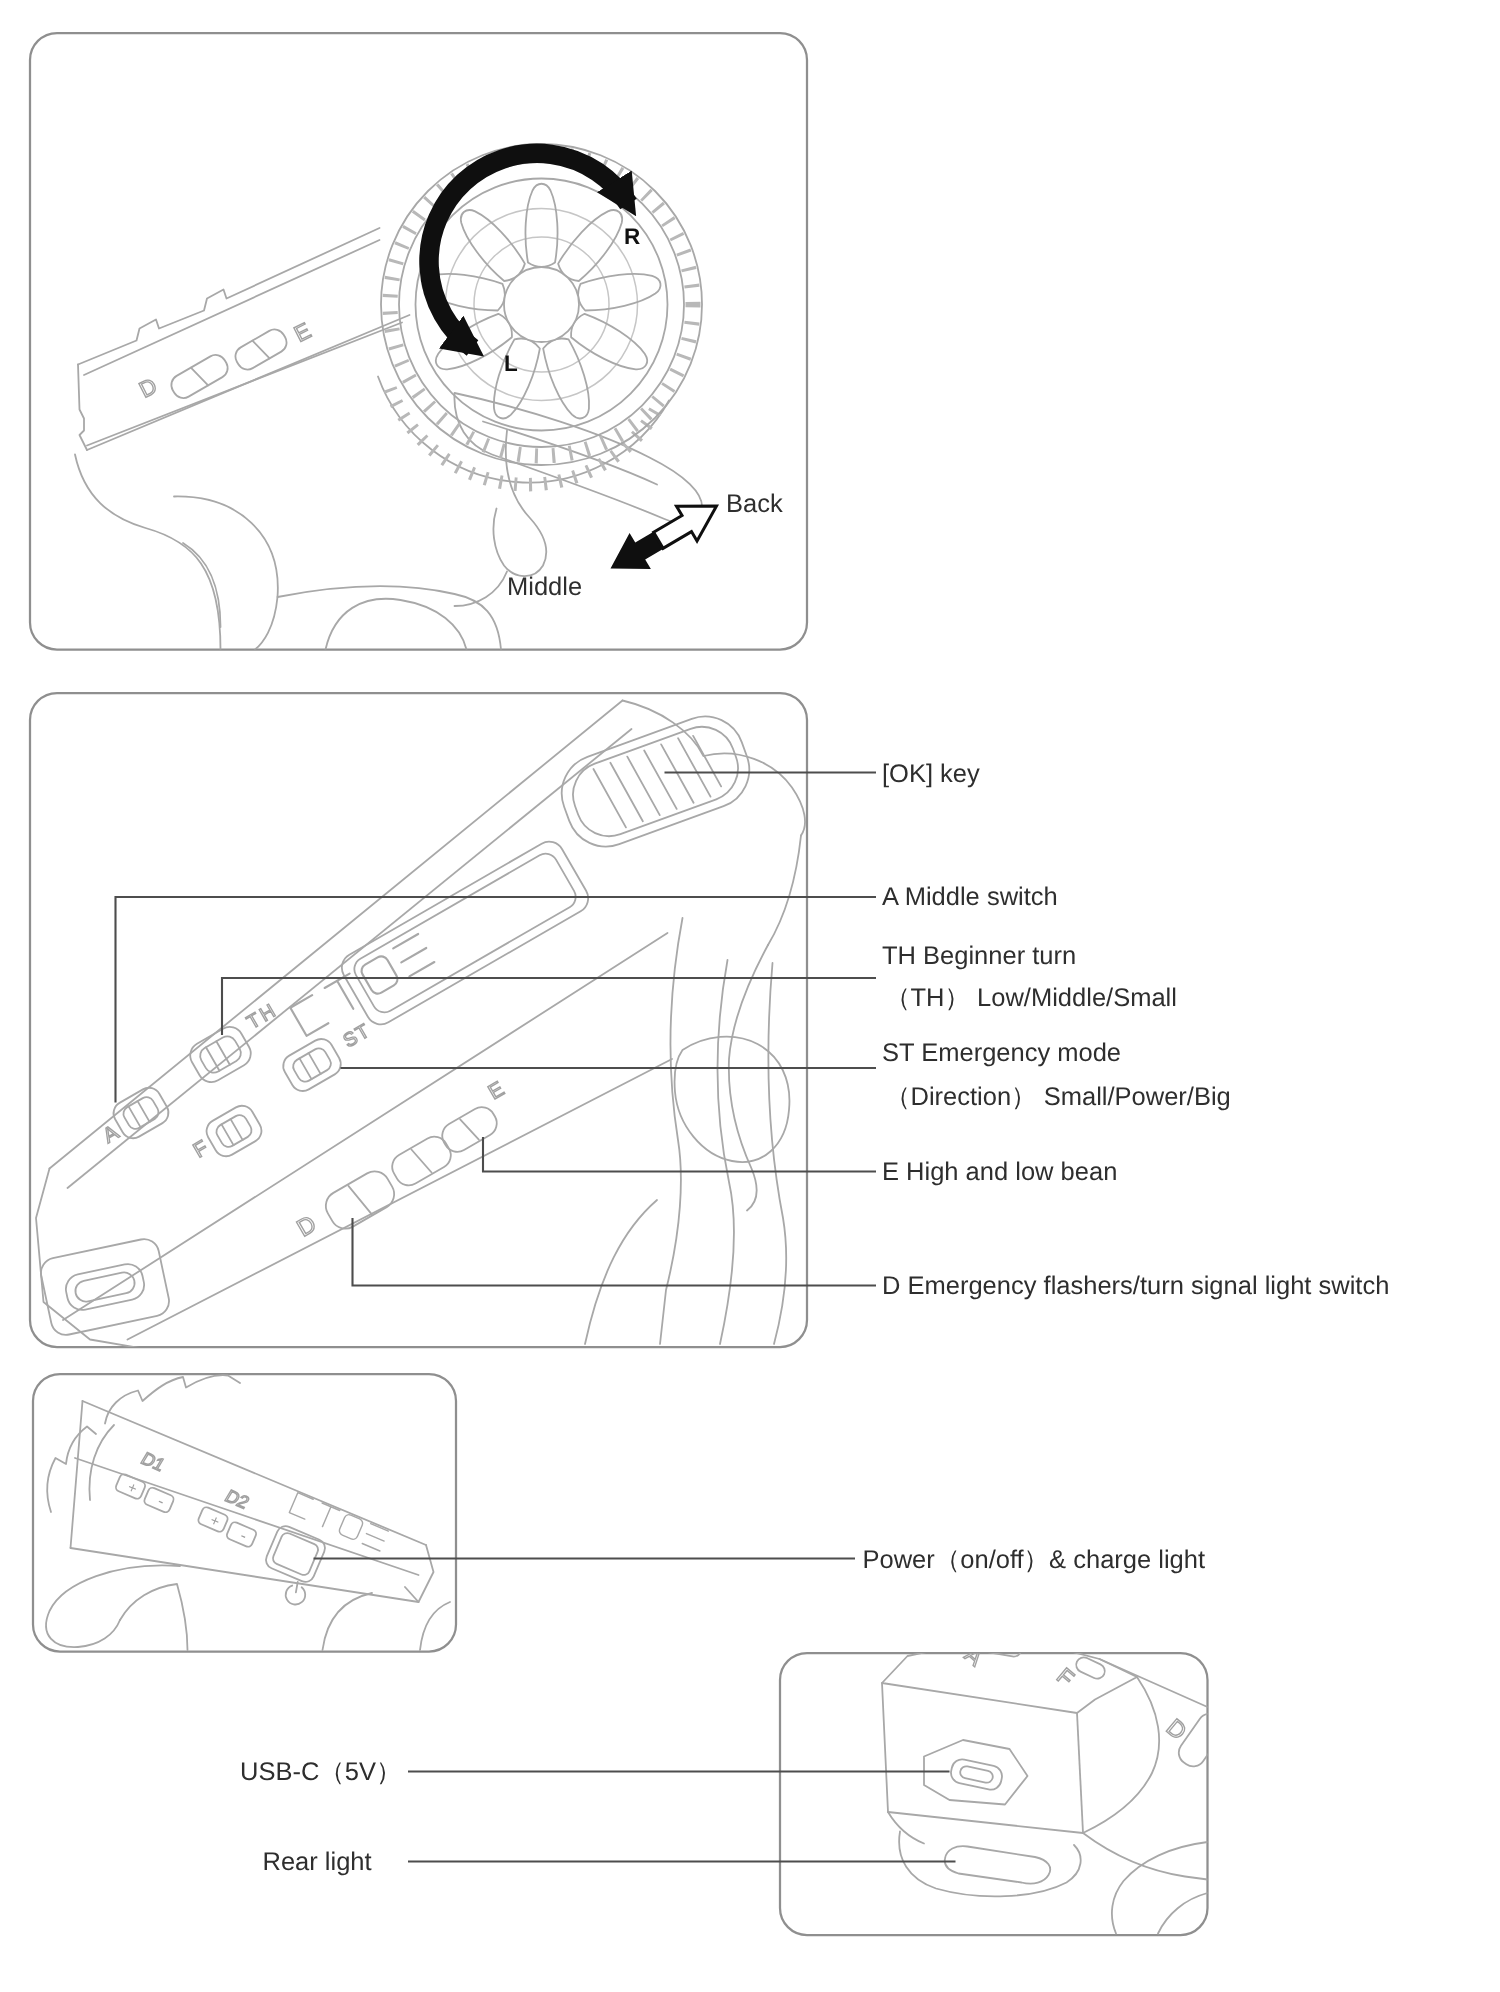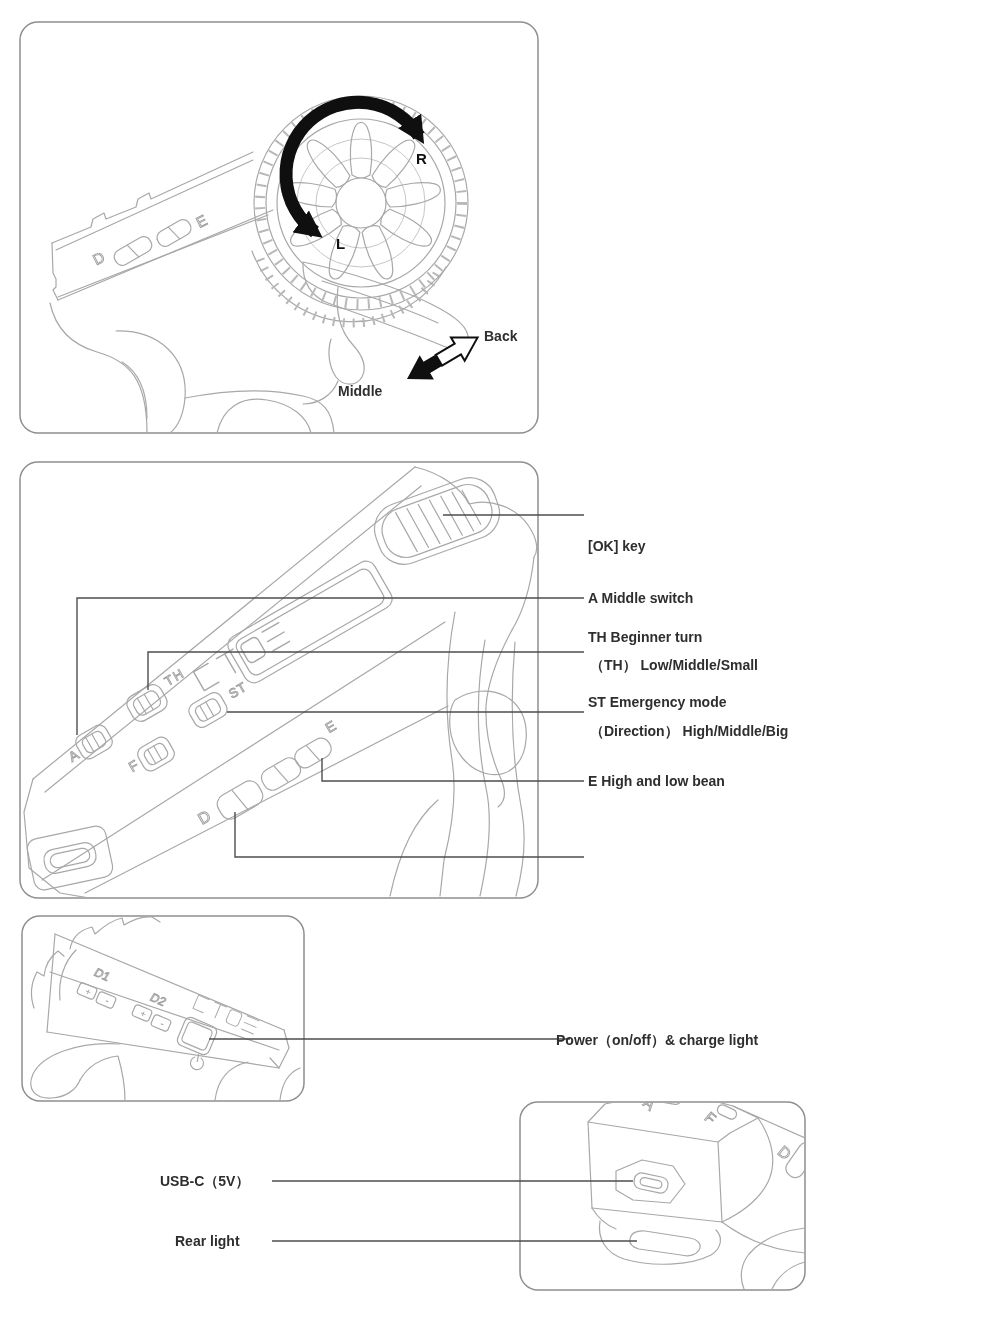--- a/index.html
+++ b/index.html
@@ -9,22 +9,22 @@
   .panel{fill:none;stroke:#8f8f8f;stroke-width:1.5;}
   .ln{fill:none;stroke:#a8a8a8;stroke-width:1.2;stroke-linejoin:round;stroke-linecap:round;}
   .faint{fill:none;stroke:#c6c6c6;stroke-width:1;}
   .tick{fill:none;stroke:#b8b8b8;}
   .callout{fill:none;stroke:#4d4d4d;stroke-width:1.4;}
   .eng{fill:none;stroke:#a0a0a0;stroke-width:0.9;font-family:"Liberation Sans",sans-serif;}
   .engf{fill:#9d9d9d;stroke:none;font-family:"Liberation Sans",sans-serif;}
   .blk{fill:#0f0f0f;stroke:none;}
   .wht{fill:#ffffff;stroke:#0f0f0f;stroke-width:2;stroke-linejoin:miter;}
   .arc{fill:none;stroke:#0f0f0f;stroke-width:13;}
-  .lbl{position:absolute;transform:translateY(-50%);font-size:14px;color:#2e2e2e;
-       white-space:nowrap;line-height:1;font-weight:bold;}
+  .lbl{position:absolute;transform:translateY(-50%);font-size:17px;color:#2e2e2e;
+       white-space:nowrap;line-height:1;}
   .lbl.bold{font-weight:bold;font-size:15px;color:#101010;}
 </style>
 </head>
 <body>
 
 <div class="page">
 
 <svg class="art" width="1000" height="1328" viewBox="0 0 1000 1328">
   <defs>
     <marker id="ah" viewBox="0 0 10 10" refX="6.5" refY="5" markerWidth="2.1" markerHeight="2.1" orient="auto-start-reverse">
@@ -319,26 +319,27 @@
     <path class="callout" d="M272,1181 H633"></path>
     <path class="callout" d="M272,1241 H637"></path>
   </g>
 </svg>
 
 <div class="lbl bold" style="left:416px;top:158px">R</div>
 <div class="lbl bold" style="left:336px;top:243px">L</div>
 <div class="lbl" style="left:484px;top:336px">Back</div>
 <div class="lbl" style="left:338px;top:391px">Middle</div>
 
-<div class="lbl" style="left:588px;top:546px">[OK] key</div>
+<div class="lbl" style="left:588px;top:516px">[OK] key</div>
 <div class="lbl" style="left:588px;top:598px">A Middle switch</div>
 <div class="lbl" style="left:588px;top:637px">TH Beginner turn</div>
 <div class="lbl" style="left:590px;top:665px">（TH） Low/Middle/Small</div>
 <div class="lbl" style="left:588px;top:702px">ST Emergency mode</div>
-<div class="lbl" style="left:590px;top:731px">（Direction） High/Middle/Big</div>
+<div class="lbl" style="left:590px;top:731px">（Direction） Small/Power/Big</div>
 <div class="lbl" style="left:588px;top:781px">E High and low bean</div>
-
-<div class="lbl" style="left:556px;top:1040px">Power（on/off）&amp; charge light</div>
+<div class="lbl" style="left:588px;top:857px">D Emergency flashers/turn signal light switch</div>
+
+<div class="lbl" style="left:575px;top:1040px">Power（on/off）&amp; charge light</div>
 
 <div class="lbl" style="left:160px;top:1181px">USB-C（5V）</div>
 <div class="lbl" style="left:175px;top:1241px">Rear light</div>
 
 </div>
 
 </body></html>

